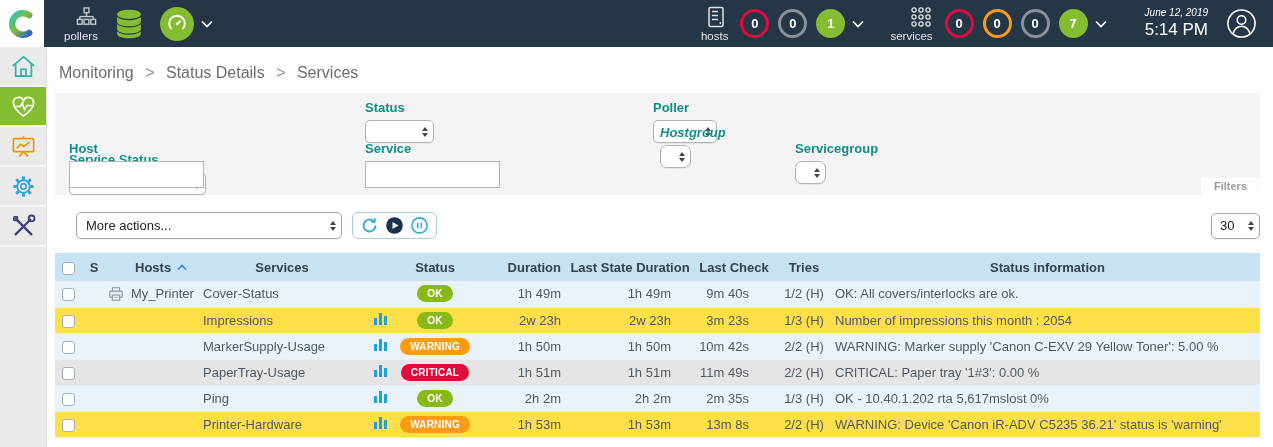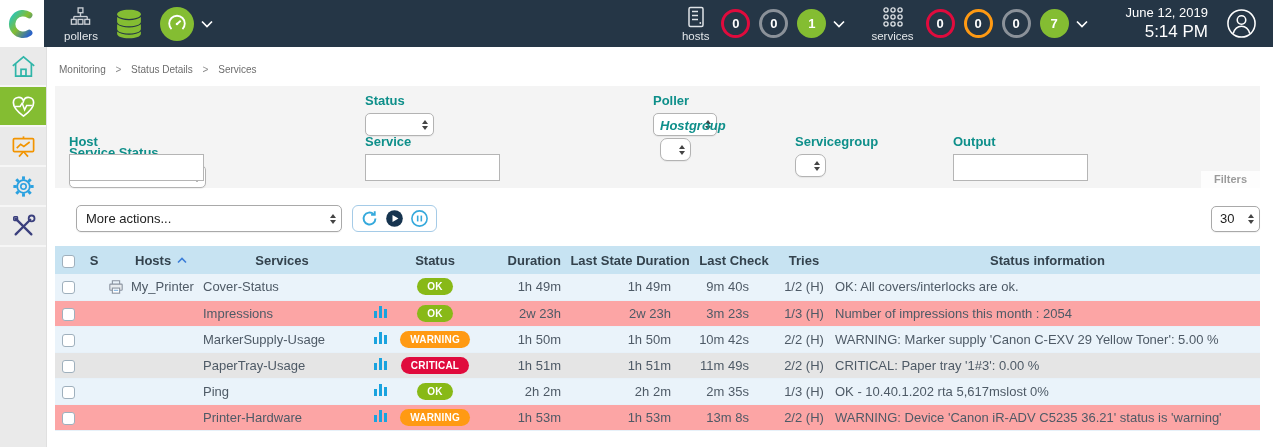--- a/index.html
+++ b/index.html
@@ -3,43 +3,43 @@
 <meta charset="utf-8">
 <style>
   * { margin:0; padding:0; box-sizing:border-box; }
   html,body { width:1273px; height:447px; overflow:hidden; background:#fff;
     font-family:"Liberation Sans","DejaVu Sans",sans-serif; }
   .screen { width:1273px; height:447px; position:relative; }
 
   
   .topbar { height:47px; background:#253646; display:flex; align-items:center; color:#fff; }
   .logo-box { width:44px; height:47px; background:#fff; display:flex; align-items:center; justify-content:center; flex:0 0 auto; cursor:pointer; }
-  .tb-stack { display:flex; flex-direction:column; align-items:center; justify-content:center; margin-left:20px; cursor:pointer; }
+  .tb-stack { display:flex; flex-direction:column; align-items:flex-end; justify-content:center; margin-left:20px; cursor:pointer; }
   .tb-stack .tb-label { font-size:11.5px; color:#e3e7ea; margin-top:1px; }
   .tb-icon-btn { margin-left:12px; display:flex; align-items:center; cursor:pointer; }
   .gauge-disc { width:34px; height:34px; border-radius:50%; background:#84bd32; display:flex; align-items:center; justify-content:center; }
   .chev { margin-left:7px; display:flex; align-items:center; cursor:pointer; }
   .tb-group { display:flex; align-items:center; }
   .tb-group.hosts { margin-left:auto; }
   .tb-group.services { margin-left:26px; }
   .counters { display:flex; align-items:center; gap:9px; margin-left:12px; }
   .counter { width:29px; height:29px; border-radius:50%; border:3px solid #8a9199; display:flex; align-items:center; justify-content:center; font-size:13px; font-weight:bold; color:#fff; cursor:pointer; }
   .datetime { margin-left:38px; text-align:right; line-height:1.25; }
-  .dt-date { font-size:13px; }
+  .dt-date { font-size:10px;font-style:italic; }
   .dt-time { font-size:17px; }
   .avatar { margin:0 16px 0 18px; cursor:pointer; display:flex; }
 
   
   .page-body { display:flex; height:400px; }
   .sidebar { width:47px; background:#eaeaea; border-right:1px solid #e0e0e0; flex:0 0 auto; }
   .side-item { height:40px; display:flex; align-items:center; justify-content:center; border-bottom:2px solid #f6f6f6; cursor:pointer; }
   .side-item.active { background:#84bd32; }
   .content { flex:1; padding:0 13px 0 8px; position:relative; }
 
-  .breadcrumb { margin:17px 0 11px 4px; font-size:10px; color:#6d6d6d; }
+  .breadcrumb { margin:17px 0 11px 4px; font-size:16px; color:#6d6d6d; }
   .breadcrumb .sep { margin:0 7px; color:#8a8a8a; }
   .crumb { cursor:pointer; }
 
   
   .filter-panel { position:relative; width:1205px; height:102px; background:#f4f4f4; }
   .f-field { position:absolute; }
   .f-label { font-size:13px; font-weight:bold; color:#0e8f8a; display:block; }
   .sel { margin-top:5px; background:#fff; border:1px solid #b3b3b3; border-radius:5px; height:23px; display:flex; align-items:center; font-size:13px; color:#222; padding-left:9px; cursor:pointer; box-shadow:0 1px 1px rgba(0,0,0,.06); }
   .sel-arrows { margin-left:auto; margin-right:5px; display:flex; flex-direction:column; align-items:center; line-height:0; }
   .sel-arrows i { display:block; width:0; height:0; border-left:3.5px solid transparent; border-right:3.5px solid transparent; }
@@ -53,21 +53,21 @@
   .sel.more-actions { width:266px; height:27px; margin-top:0; border-color:#a9a9a9; }
   .icon-group { margin-left:10px; border:1px solid #a5cbe7; border-radius:6px; background:#fff; display:flex; align-items:center; gap:6px; padding:3px 7px; }
   .icon-btn { display:flex; cursor:pointer; }
   .sel.page-size { width:49px; height:26px; margin-top:0; margin-left:auto; border-color:#a9a9a9; padding-left:8px; }
 
   
   table.svc { margin-top:14px; width:1205px; border-collapse:collapse; table-layout:fixed; font-size:13px; }
   table.svc th { background:#c7e3f2; color:#33424d; font-weight:bold; height:28px; font-size:13px; }
   table.svc td { height:26px; color:#4e5a66; overflow:hidden; white-space:nowrap; }
   tr.row-blue td { background:#eaf3fa; }
-  tr.row-white td { background:#fca5a5; }
+  tr.row-white td { background:#fde047; }
   tr.row-critical td { background:#e5e5e5; }
   table.svc tbody tr { border-bottom:1px solid #e7f1f9; }
   tr.row-critical { border-bottom:1px solid #eb9dac; }
   th.col-hosts { text-align:left; padding-left:28px; }
   th.col-dur, td.c-dur { text-align:right; padding-right:4px; }
   th.col-hsd { text-align:center; } td.c-hsd { text-align:right; padding-right:24px; }
   th.col-lc { text-align:center; } td.c-lc { text-align:right; padding-right:24px; }
   th.col-tries, td.c-tries { text-align:center; }
   th.col-info { text-align:center; } td.c-info { text-align:left; }
   th.col-svc { text-align:center; } td.c-svc { text-align:left; padding-left:6px; cursor:pointer; }
@@ -310,24 +310,20 @@
           </div>
         </div>
         <div class="f-field" style="left:740px;top:48px;">
           <span class="f-label">Servicegroup</span>
           <div class="sel" style="width:31px;border-radius:7px;padding-left:4px">
             <span class="sel-arrows">
                 <i class="up"></i>
                 <i class="down"></i>
               </span>
           </div>
-        </div>
-        <div class="f-field" style="left:898px;top:48px;">
-          <span class="f-label">Output</span>
-          <input class="f-input" type="text" value="" style="">
         </div>
         <div class="filters-tab">Filters</div>
       </div>
 
       <div class="toolbar">
         <div class="sel more-actions">
           <span>More actions...</span>
           <span class="sel-arrows">
               <i class="up"></i>
               <i class="down"></i>

